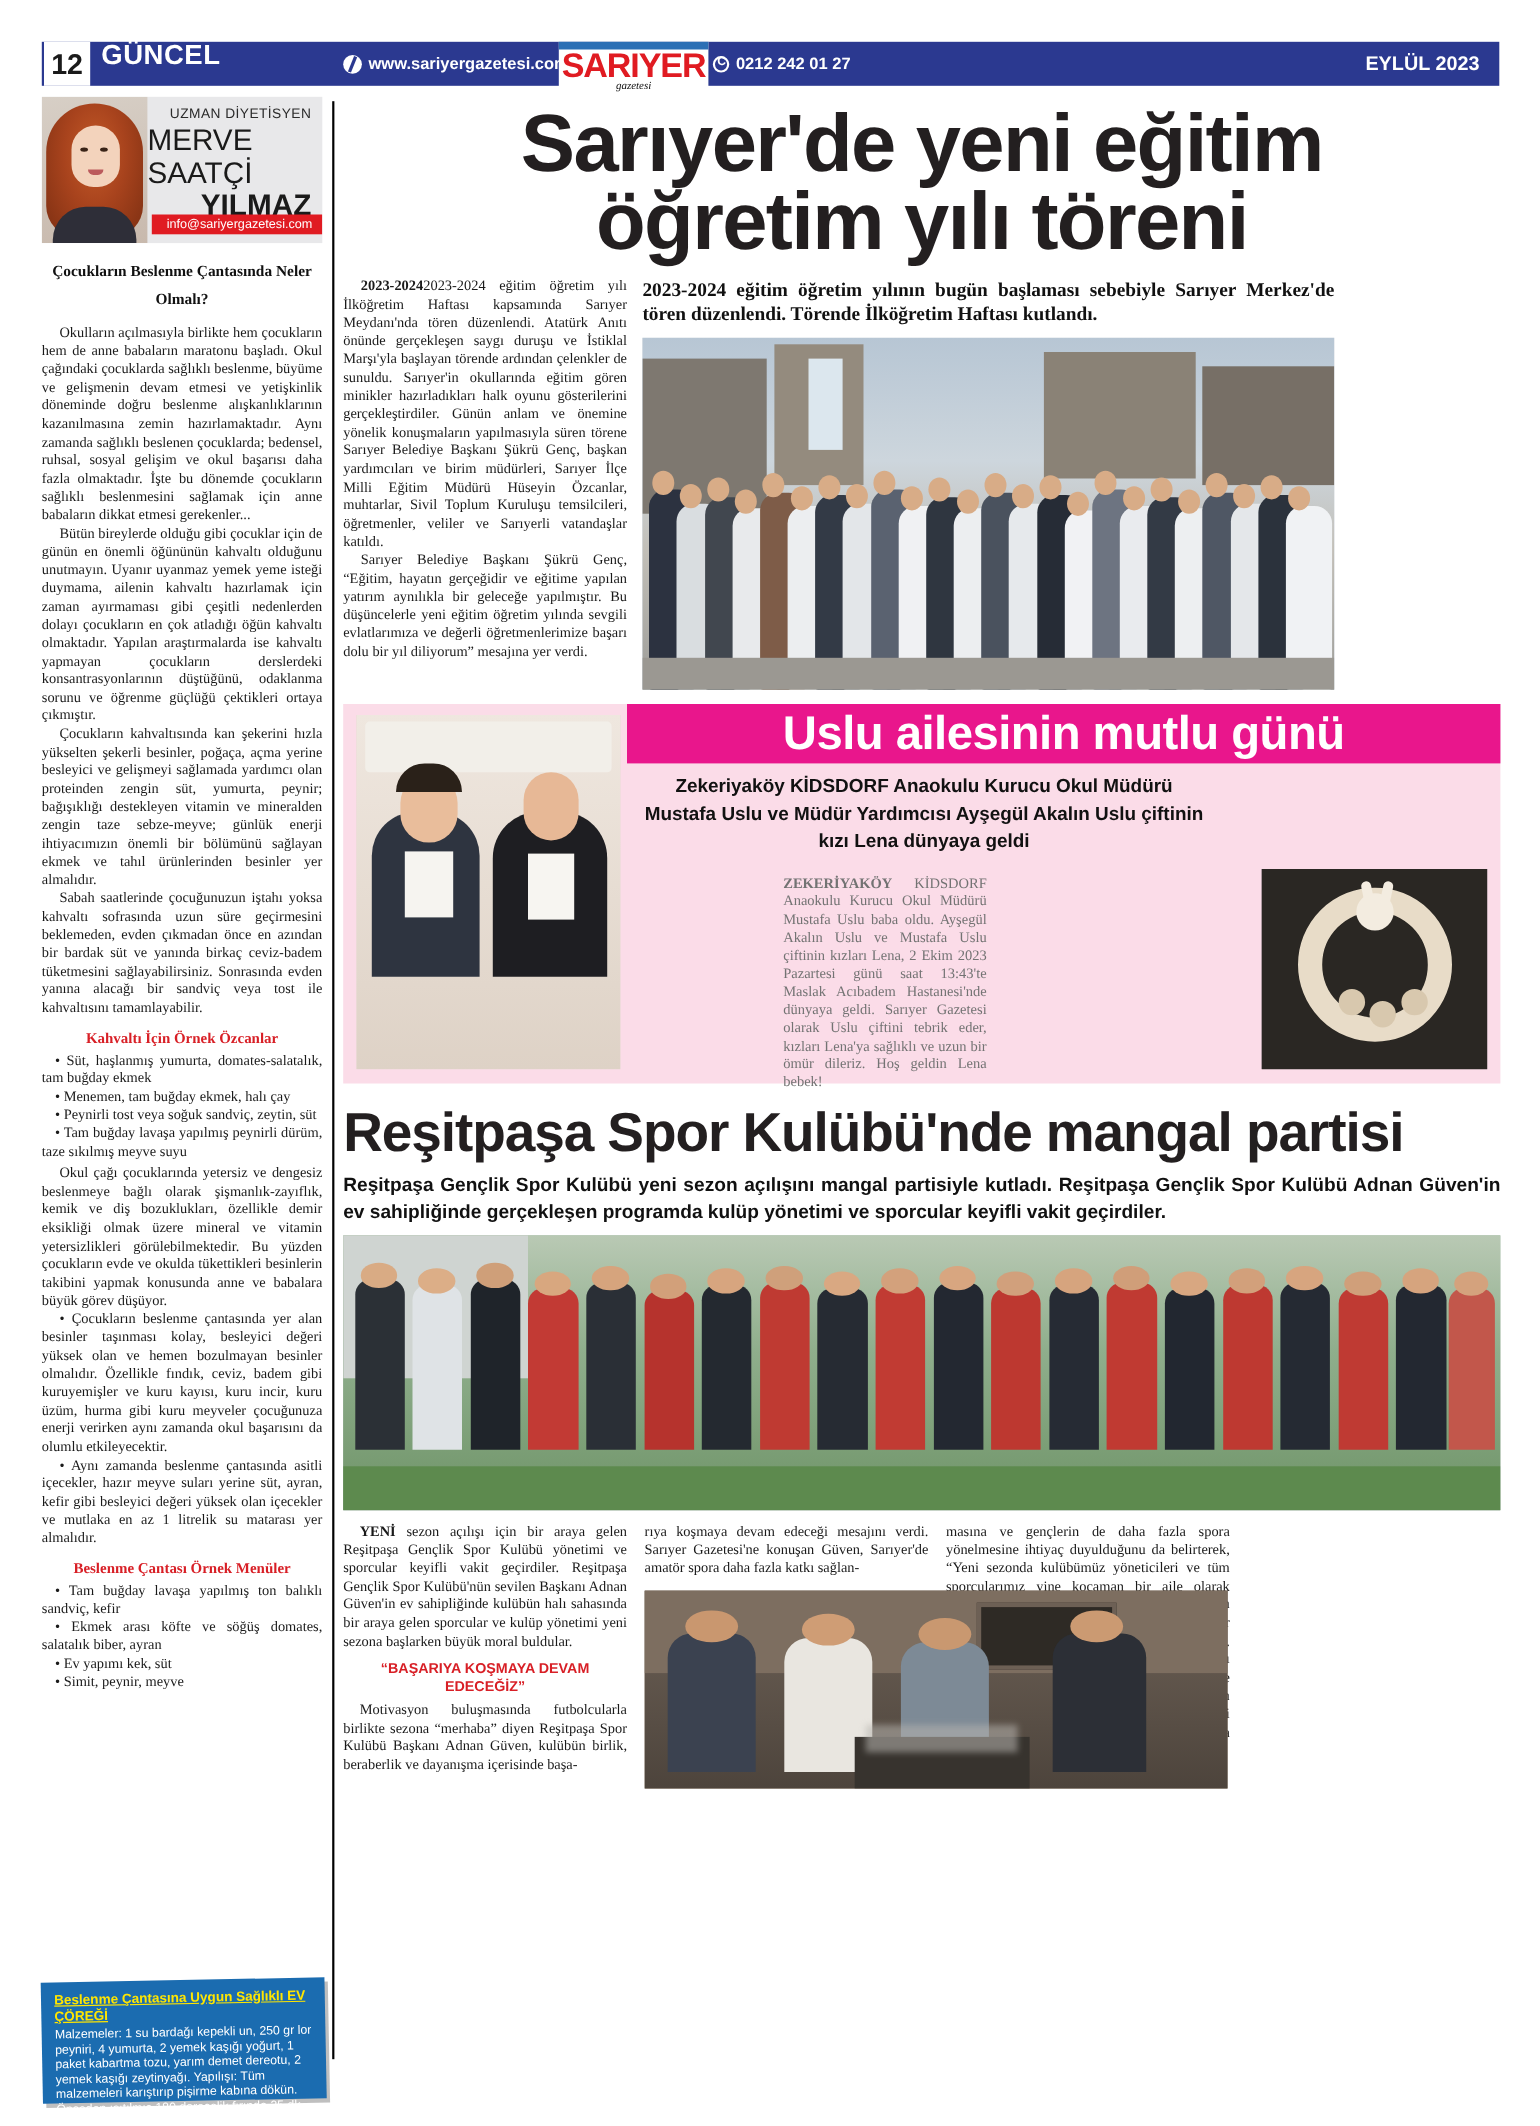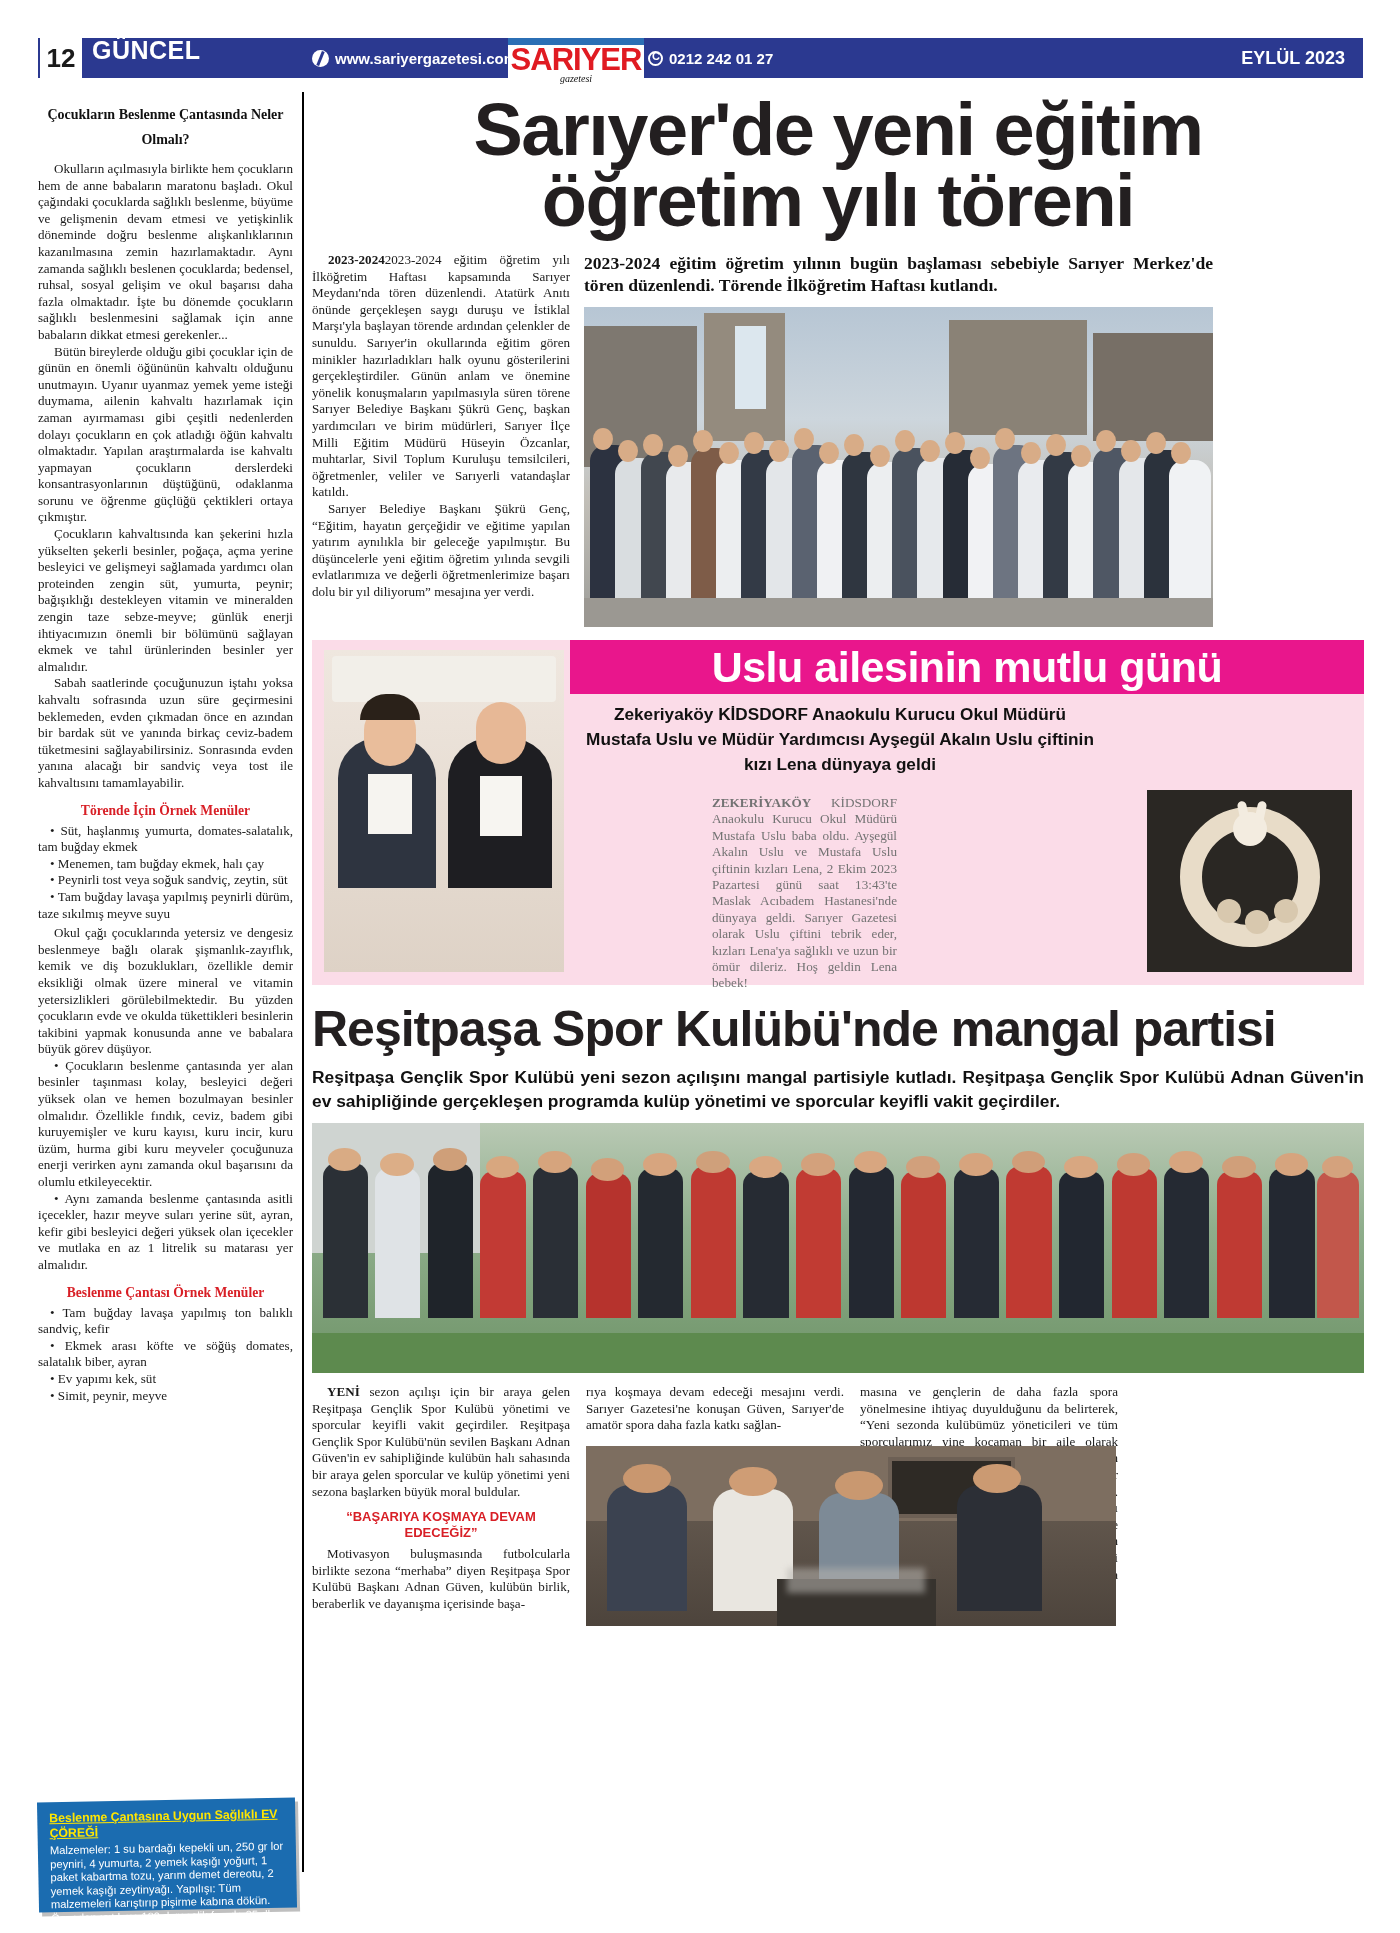--- a/index.html
+++ b/index.html
@@ -189,31 +189,47 @@
   <div class="mh-phone">
     <span class="ph"></span>
     <span>0212 242 01 27</span>
   </div>
   <div class="mh-date">EYLÜL 2023</div>
 
   <div class="vrule"></div>
 
   <div class="left-col">
 
+    <div class="col-card">
+      <div class="col-photo">
+        <div class="hair"></div>
+          <div class="face"></div>
+        <div class="eyeL"></div>
+          <div class="eyeR"></div>
+          <div class="mouth"></div>
+        <div class="body"></div>
+      </div>
+      <div class="col-meta">
+        <div class="col-role">UZMAN DİYETİSYEN</div>
+        <div class="col-name1">MERVE SAATÇİ</div>
+        <div class="col-name2">YILMAZ</div>
+      </div>
+      <div class="col-mail">info@sariyergazetesi.com</div>
+    </div>
 
     <div class="col-title">Çocukların Beslenme Çantasında Neler Olmalı?</div>
 
     <div class="body-txt">
       <p>Okulların açılmasıyla birlikte hem çocukların hem de anne babaların maratonu başladı. Okul çağındaki çocuklarda sağlıklı beslenme, büyüme ve gelişmenin devam etmesi ve yetişkinlik döneminde doğru beslenme alışkanlıklarının kazanılmasına zemin hazırlamaktadır. Aynı zamanda sağlıklı beslenen çocuklarda; bedensel, ruhsal, sosyal gelişim ve okul başarısı daha fazla olmaktadır. İşte bu dönemde çocukların sağlıklı beslenmesini sağlamak için anne babaların dikkat etmesi gerekenler...</p>
       <p>Bütün bireylerde olduğu gibi çocuklar için de günün en önemli öğününün kahvaltı olduğunu unutmayın. Uyanır uyanmaz yemek yeme isteği duymama, ailenin kahvaltı hazırlamak için zaman ayırmaması gibi çeşitli nedenlerden dolayı çocukların en çok atladığı öğün kahvaltı olmaktadır. Yapılan araştırmalarda ise kahvaltı yapmayan çocukların derslerdeki konsantrasyonlarının düştüğünü, odaklanma sorunu ve öğrenme güçlüğü çektikleri ortaya çıkmıştır.</p>
       <p>Çocukların kahvaltısında kan şekerini hızla yükselten şekerli besinler, poğaça, açma yerine besleyici ve gelişmeyi sağlamada yardımcı olan proteinden zengin süt, yumurta, peynir; bağışıklığı destekleyen vitamin ve mineralden zengin taze sebze-meyve; günlük enerji ihtiyacımızın önemli bir bölümünü sağlayan ekmek ve tahıl ürünlerinden besinler yer almalıdır.</p>
       <p>Sabah saatlerinde çocuğunuzun iştahı yoksa kahvaltı sofrasında uzun süre geçirmesini beklemeden, evden çıkmadan önce en azından bir bardak süt ve yanında birkaç ceviz-badem tüketmesini sağlayabilirsiniz. Sonrasında evden yanına alacağı bir sandviç veya tost ile kahvaltısını tamamlayabilir.</p>
     </div>
 
-    <div class="sub-red">Törende İçin Örnek Menüler</div>
+    <div class="sub-red">Kahvaltı İçin Örnek Özcanlar</div>
     <div class="bullets">
       <div>• Süt, haşlanmış yumurta, domates-salatalık, tam buğday ekmek</div>
       <div>• Menemen, tam buğday ekmek, halı çay</div>
       <div>• Peynirli tost veya soğuk sandviç, zeytin, süt</div>
       <div>• Tam buğday lavaşa yapılmış peynirli dürüm, taze sıkılmış meyve suyu</div>
     </div>
 
     <div class="body-txt" style="margin-top:3px;">
       <p>Okul çağı çocuklarında yetersiz ve dengesiz beslenmeye bağlı olarak şişmanlık-zayıflık, kemik ve diş bozuklukları, özellikle demir eksikliği olmak üzere mineral ve vitamin yetersizlikleri görülebilmektedir. Bu yüzden çocukların evde ve okulda tükettikleri besinlerin takibini yapmak konusunda anne ve babalara büyük görev düşüyor.</p>
       <p>• Çocukların beslenme çantasında yer alan besinler taşınması kolay, besleyici değeri yüksek olan ve hemen bozulmayan besinler olmalıdır. Özellikle fındık, ceviz, badem gibi kuruyemişler ve kuru kayısı, kuru incir, kuru üzüm, hurma gibi kuru meyveler çocuğunuza enerji verirken aynı zamanda okul başarısını da olumlu etkileyecektir.</p>

